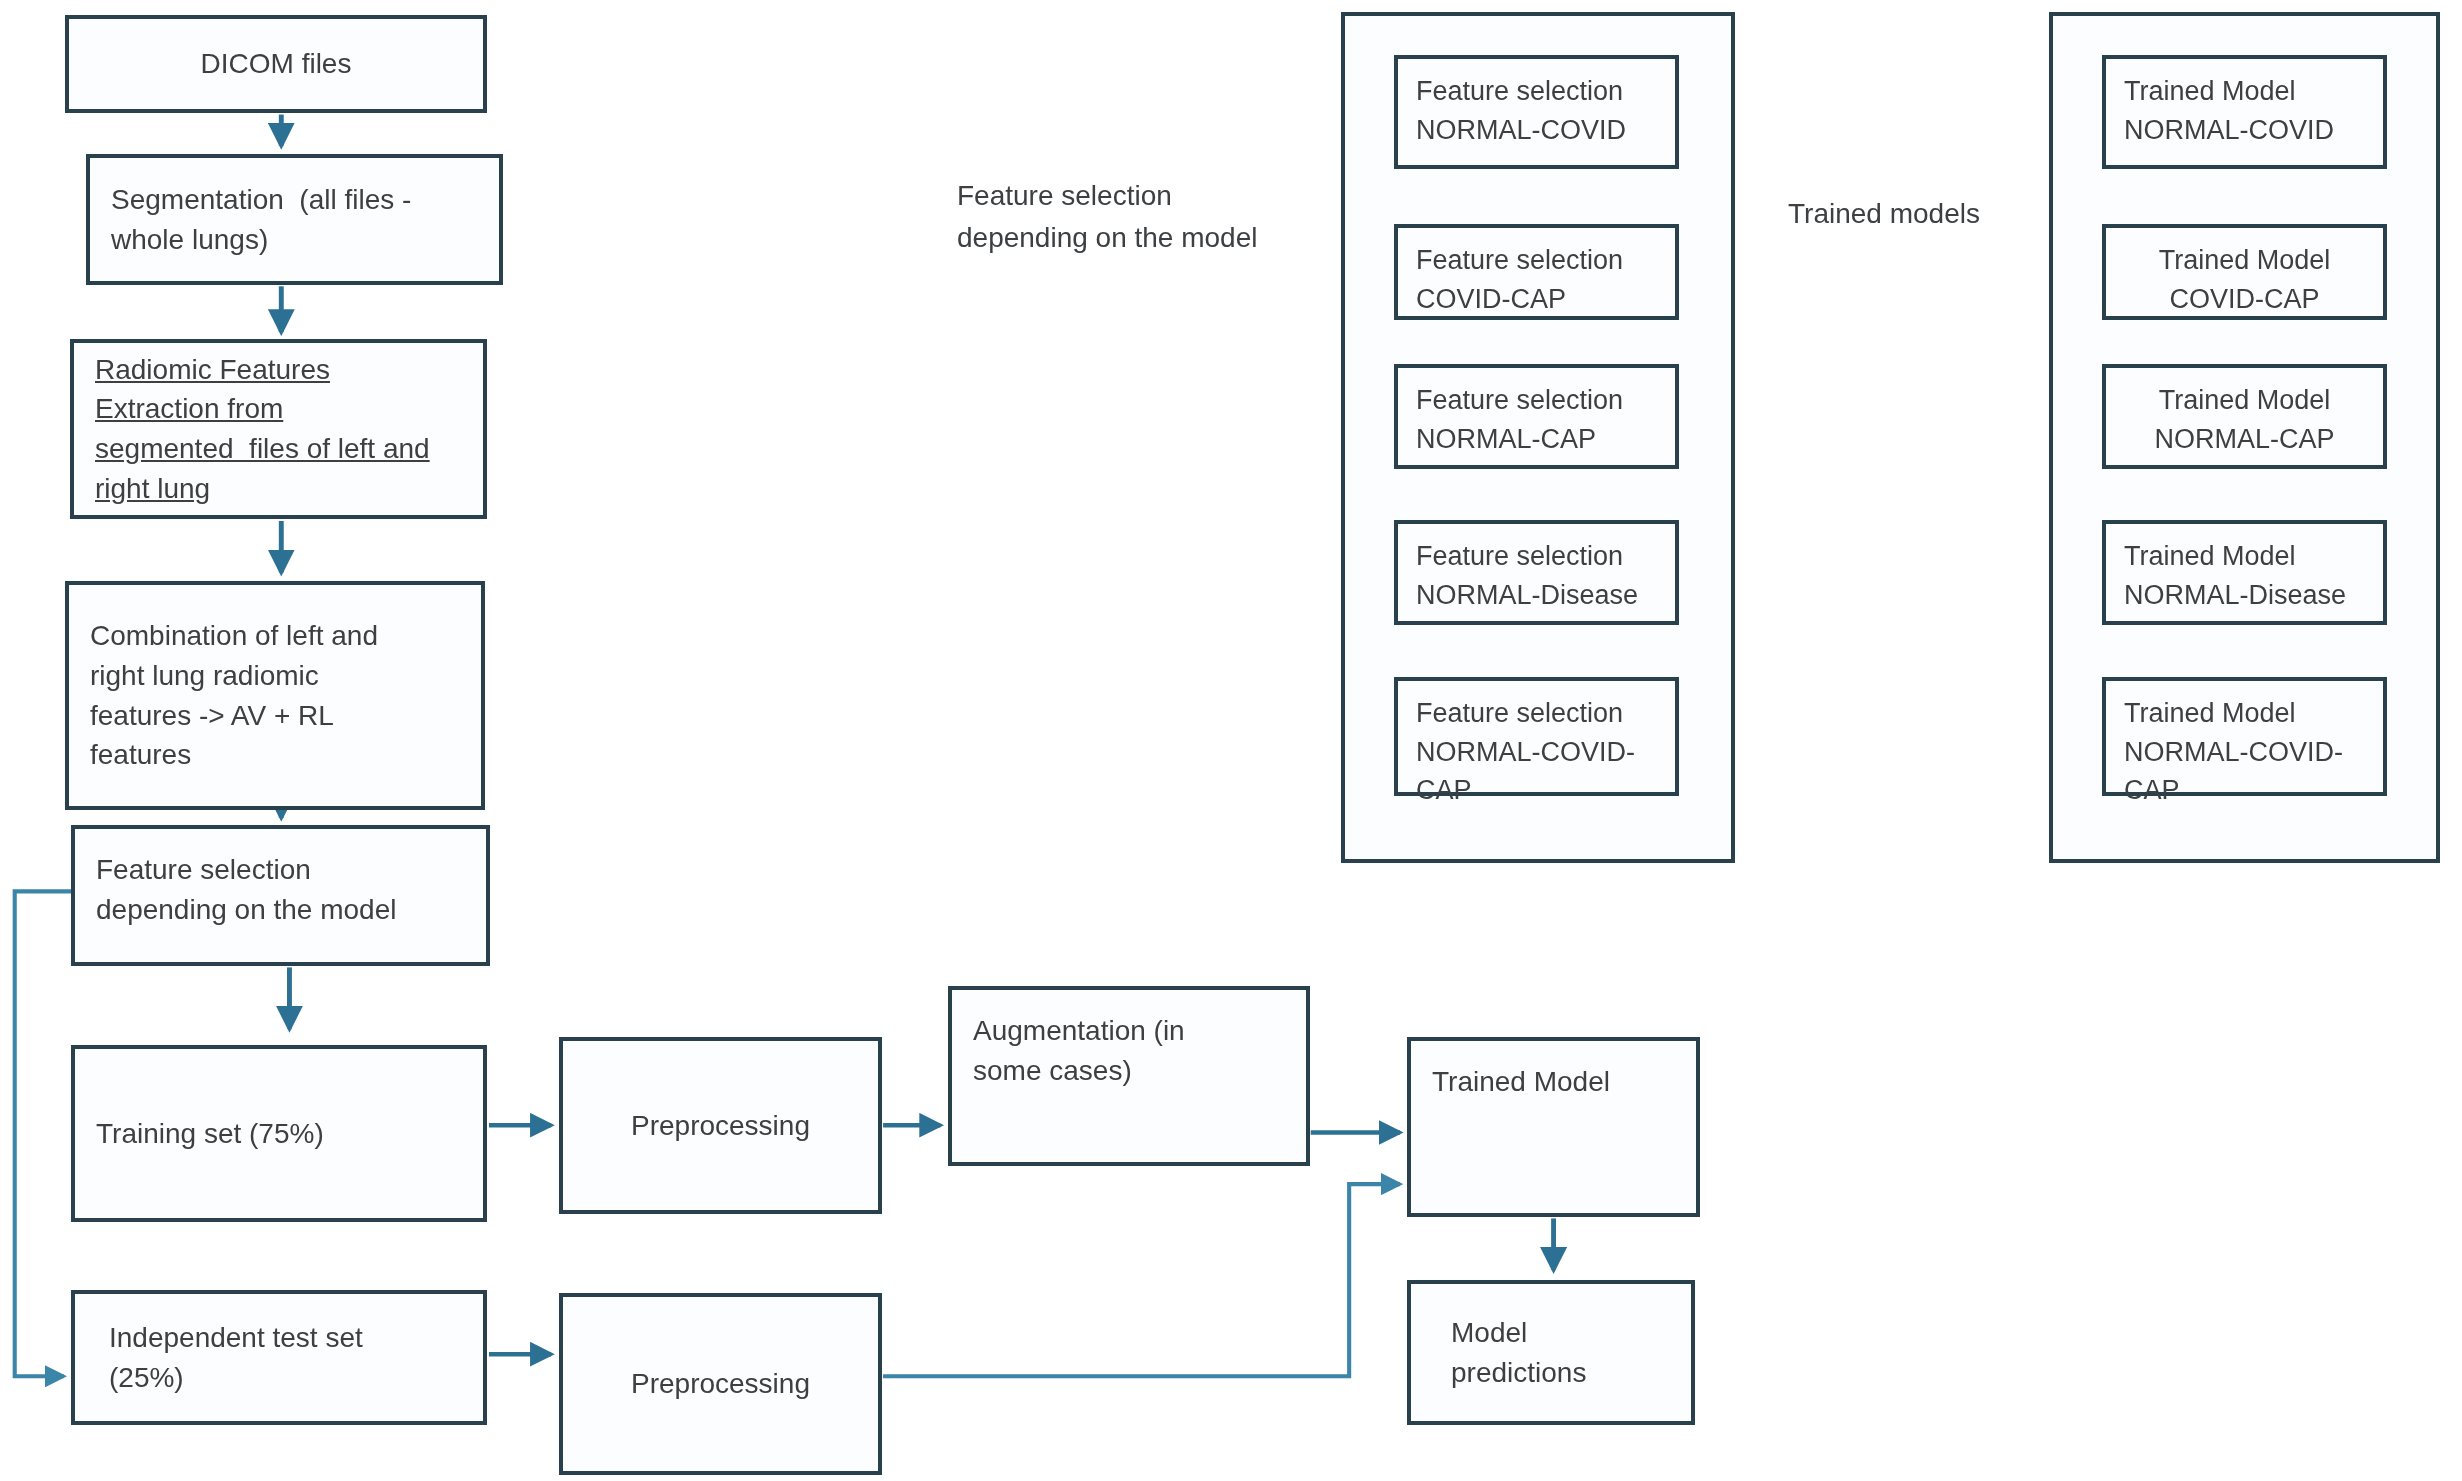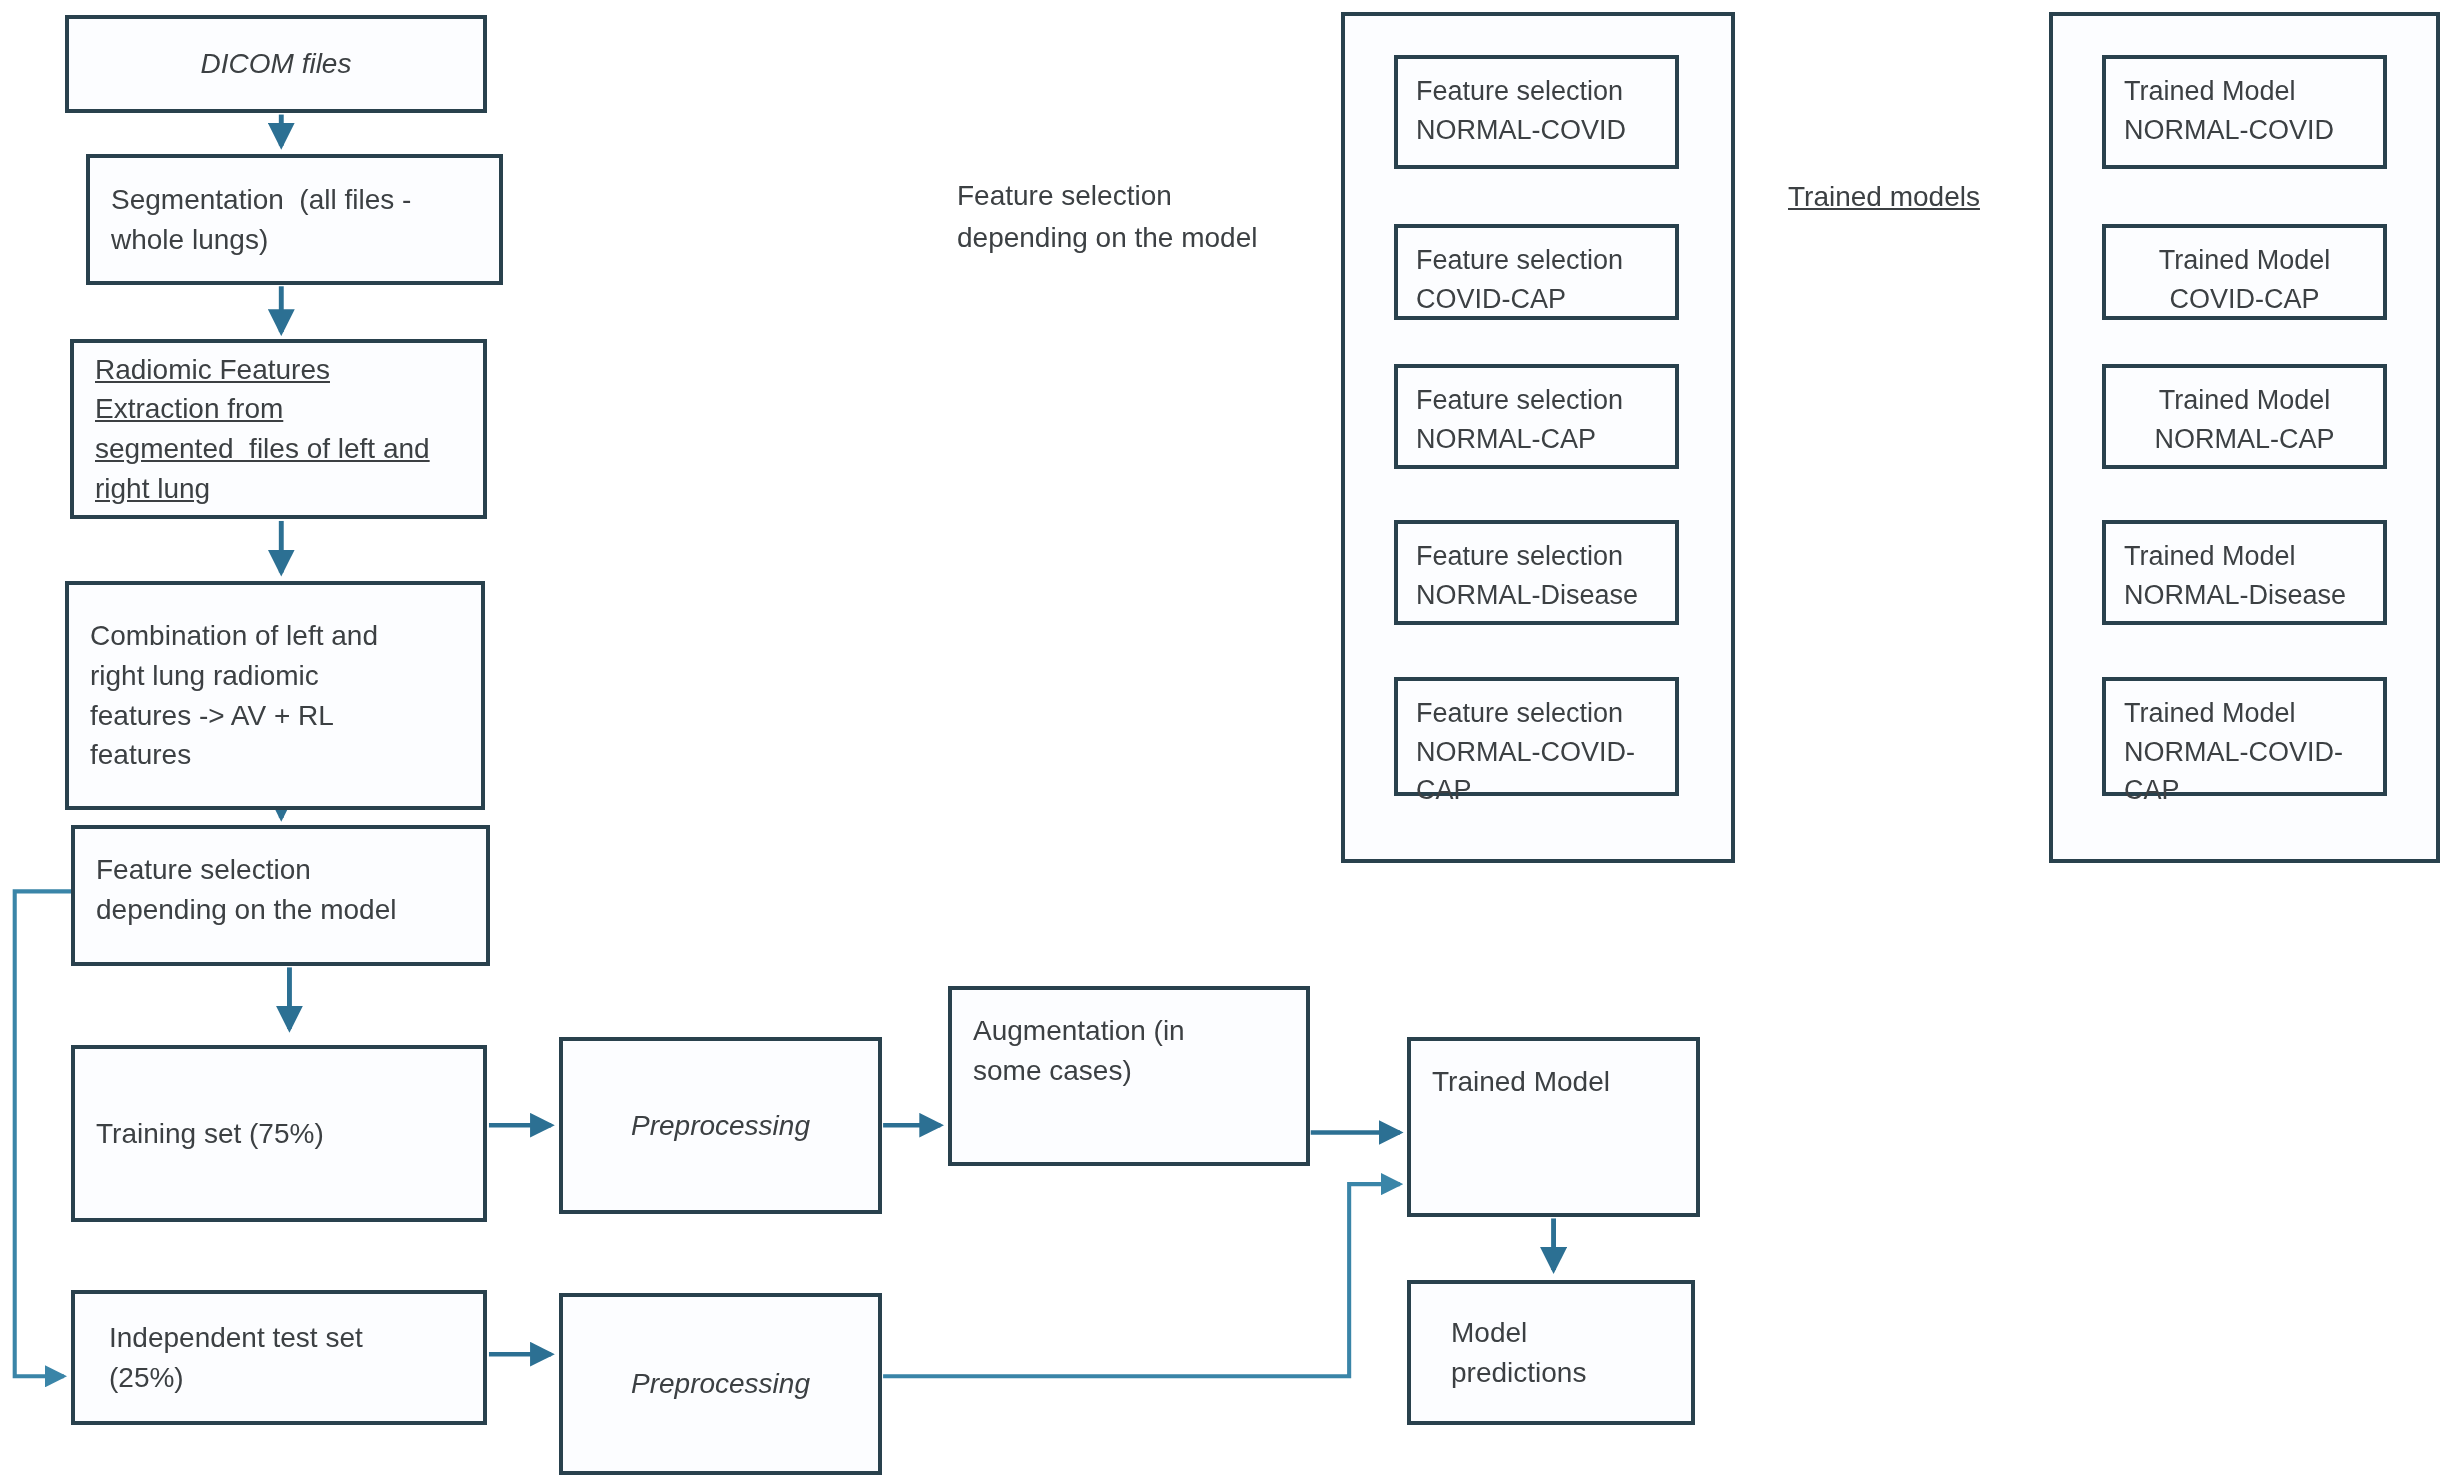--- a/index.html
+++ b/index.html
@@ -24,21 +24,21 @@
     border:4.1px solid var(--box-border);
     background:var(--box-fill);
     display:flex;
     align-items:center;
     justify-content:flex-start;
     font-size:28px;
     line-height:1.42;
     white-space:pre-wrap;
     padding:8.2px 16.4px 8.2px 21px;
   }
-  .box.center{justify-content:center;text-align:center;padding-left:16.4px;font-style:italic;}
+  .box.center{justify-content:center;text-align:center;padding-left:16.4px;}
   .box.top{align-items:flex-start;padding-top:21px;}
   .container-box{
     position:absolute;
     border:4.9px solid var(--box-border);
     background:var(--box-fill);
   }
   .inner-box{
     position:absolute;
     left:49px;width:285px;
     border:4.1px solid var(--box-border);
@@ -119,21 +119,21 @@
 (25%)</div>
 
   <div class="box center" style="left:559px;top:1293px;width:323px;height:182px;">Preprocessing</div>
 
   <div class="box" style="left:1407px;top:1280px;width:288px;height:145px;padding-left:40px;">Model
 predictions</div>
 
   <div class="float-label" style="left:957px;top:175px;width:376px;">Feature selection
 depending on the model</div>
 
-  <div class="float-label" style="left:1788px;top:176px;width:262px;text-decoration:underline;">Trained models</div>
+  <div class="float-label" style="left:1788px;top:193px;width:262px;">Trained models</div>
 
   <div class="container-box" style="left:1341px;top:12.3px;width:394px;height:851px;">
     <div class="inner-box" style="top:39px;height:114px;">Feature selection
 NORMAL-COVID</div>
     <div class="inner-box" style="top:208px;height:96px;">Feature selection
 COVID-CAP</div>
     <div class="inner-box" style="top:348px;height:105px;">Feature selection
 NORMAL-CAP</div>
     <div class="inner-box" style="top:504px;height:105px;">Feature selection
 NORMAL-Disease</div>

